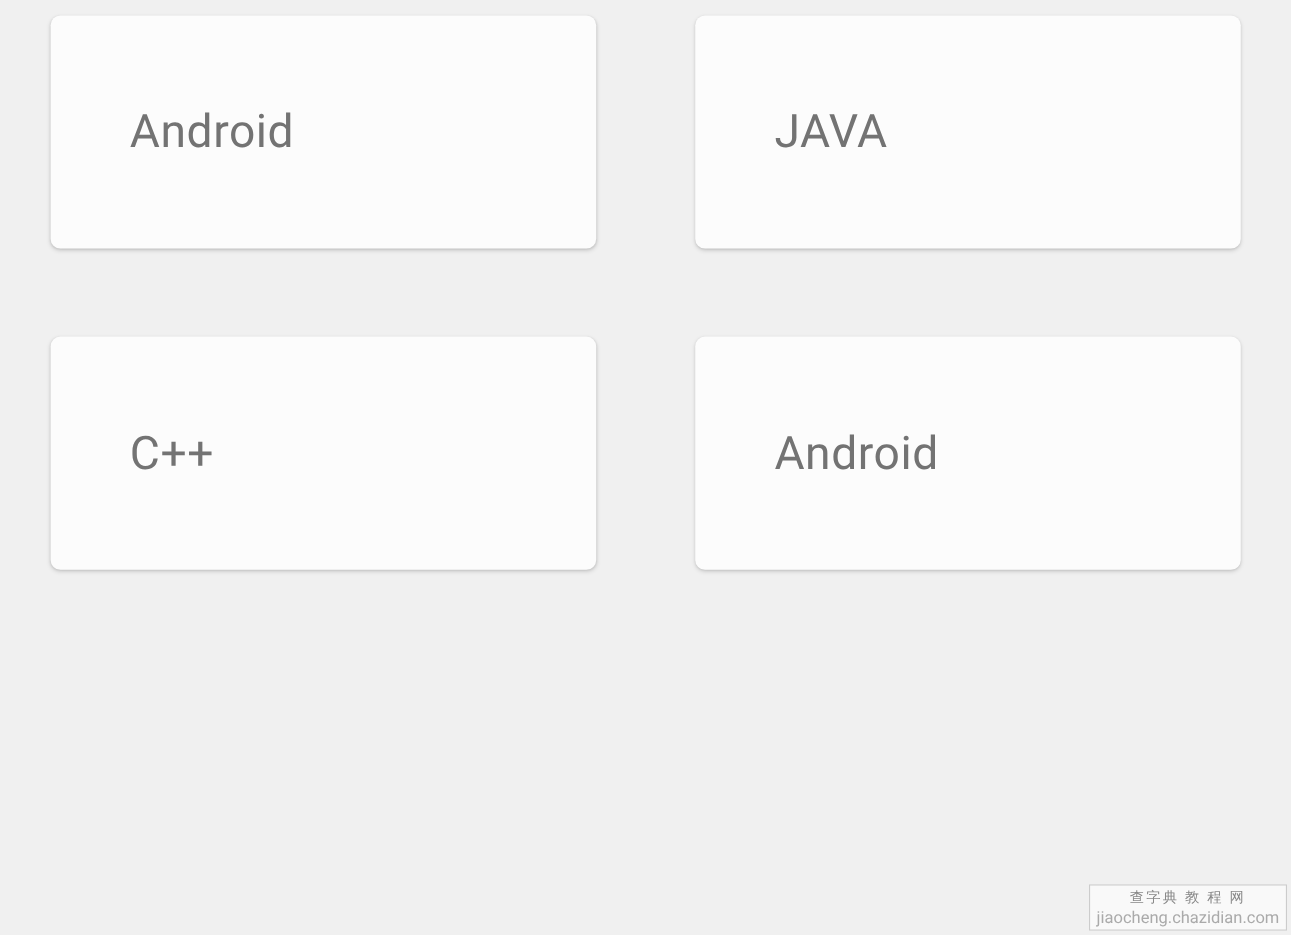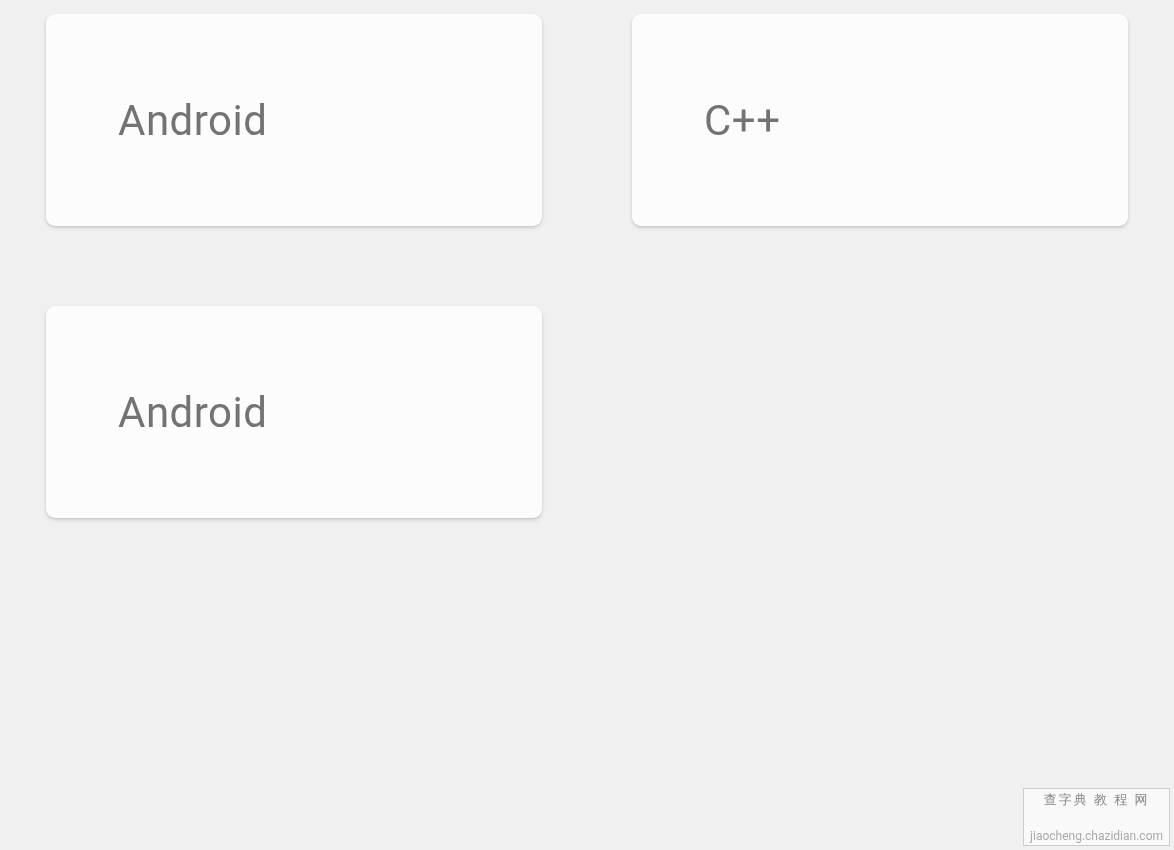--- a/index.html
+++ b/index.html
@@ -56,31 +56,33 @@
       border: 1px solid #ccc;
     }
     
     .watermark-main {
       font-size: 13px;
       color: #888;
       letter-spacing: 2px;
     }
     
     .watermark-sub {
-      font-size: 12px;
+      font-size: 15px;
       color: #aaa;
-      margin-top: 20px;
     }
   </style>
 </head>
 <body>
 
 <div class="grid-container">
   <div class="card">
     <span class="card-label">Android</span>
+  </div>
+  <div class="card">
+    <span class="card-label">JAVA</span>
   </div>
   <div class="card">
     <span class="card-label">C++</span>
   </div>
   <div class="card">
     <span class="card-label">Android</span>
   </div>
 </div>
 
 <div class="watermark">

